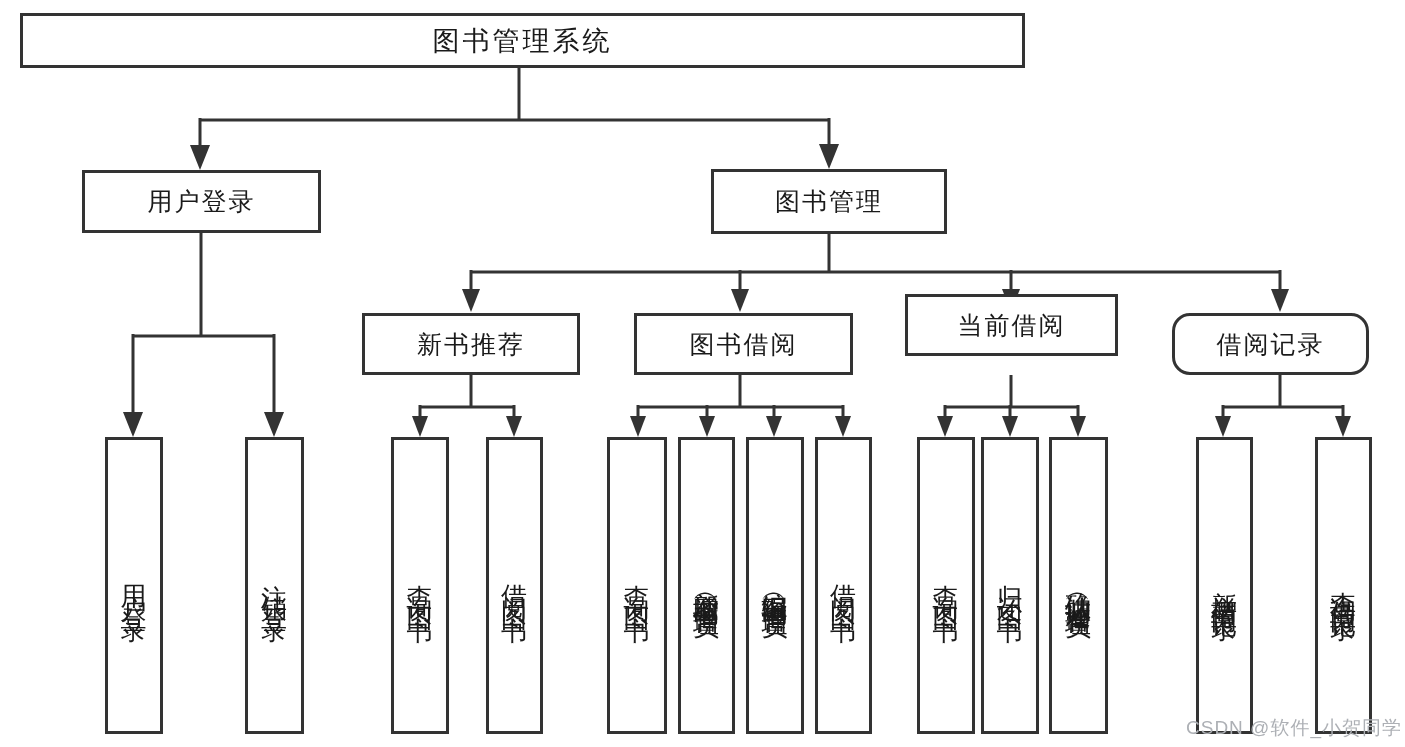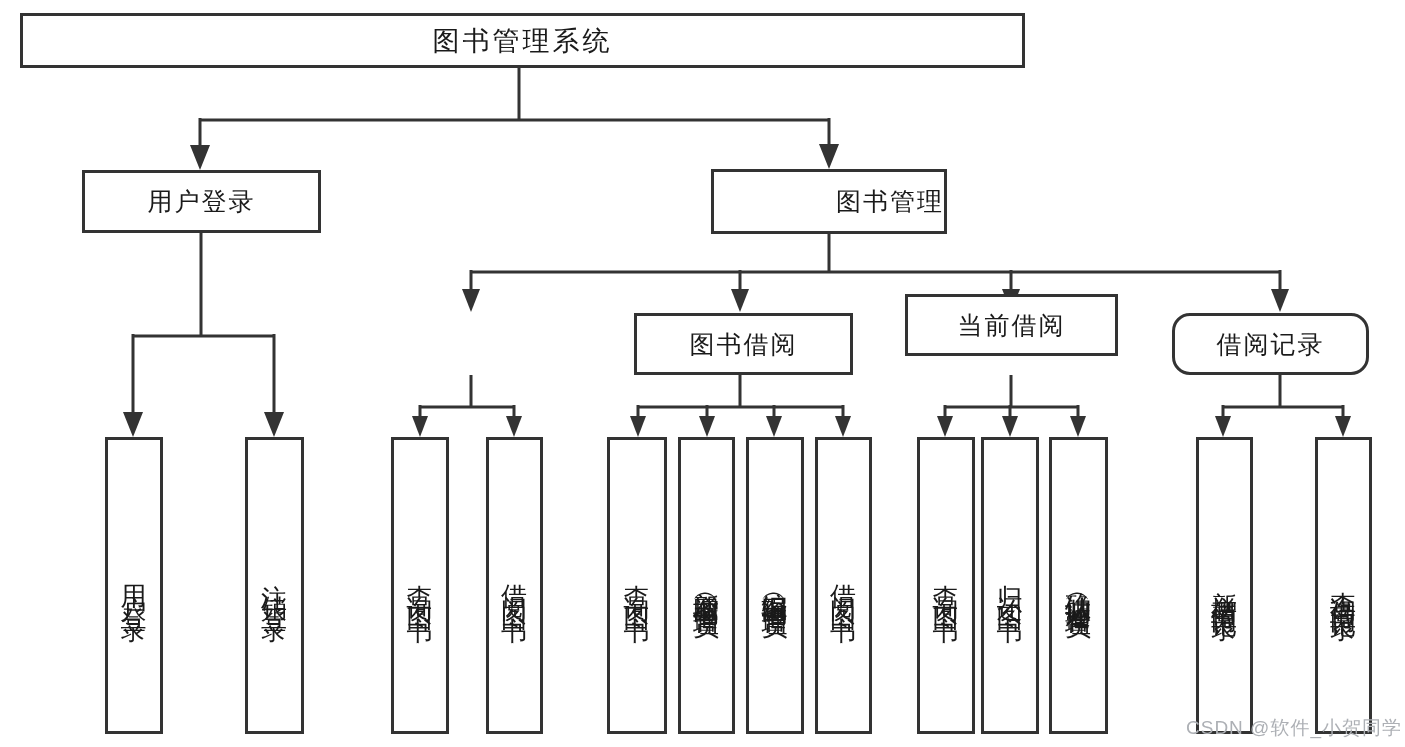--- a/index.html
+++ b/index.html
@@ -99,24 +99,27 @@
     </g>
   </svg>
 
   <div class="box hbox root" style="left:20px;top:13px;width:1005px;height:55px;">
     <span class="label">图书管理系统</span>
   </div>
 
   <div class="box hbox" style="left:82px;top:170px;width:239px;height:63px;">
     <span class="label">用户登录</span>
   </div>
-  <div class="box hbox" style="left:711px;top:169px;width:236px;height:65px;justify-content:flex-end;">
+  <div class="box hbox" style="left:711px;top:169px;width:236px;height:65px;">
     <span class="label">图书管理</span>
   </div>
 
+  <div class="box hbox" style="left:362px;top:313px;width:218px;height:62px;">
+    <span class="label">新书推荐</span>
+  </div>
   <div class="box hbox" style="left:634px;top:313px;width:219px;height:62px;">
     <span class="label">图书借阅</span>
   </div>
   <div class="box hbox" style="left:905px;top:294px;width:213px;height:62px;">
     <span class="label">当前借阅</span>
   </div>
   <div class="box hbox" style="left:1172px;top:313px;width:197px;height:62px;border-radius:18px;">
     <span class="label">借阅记录</span>
   </div>
 

